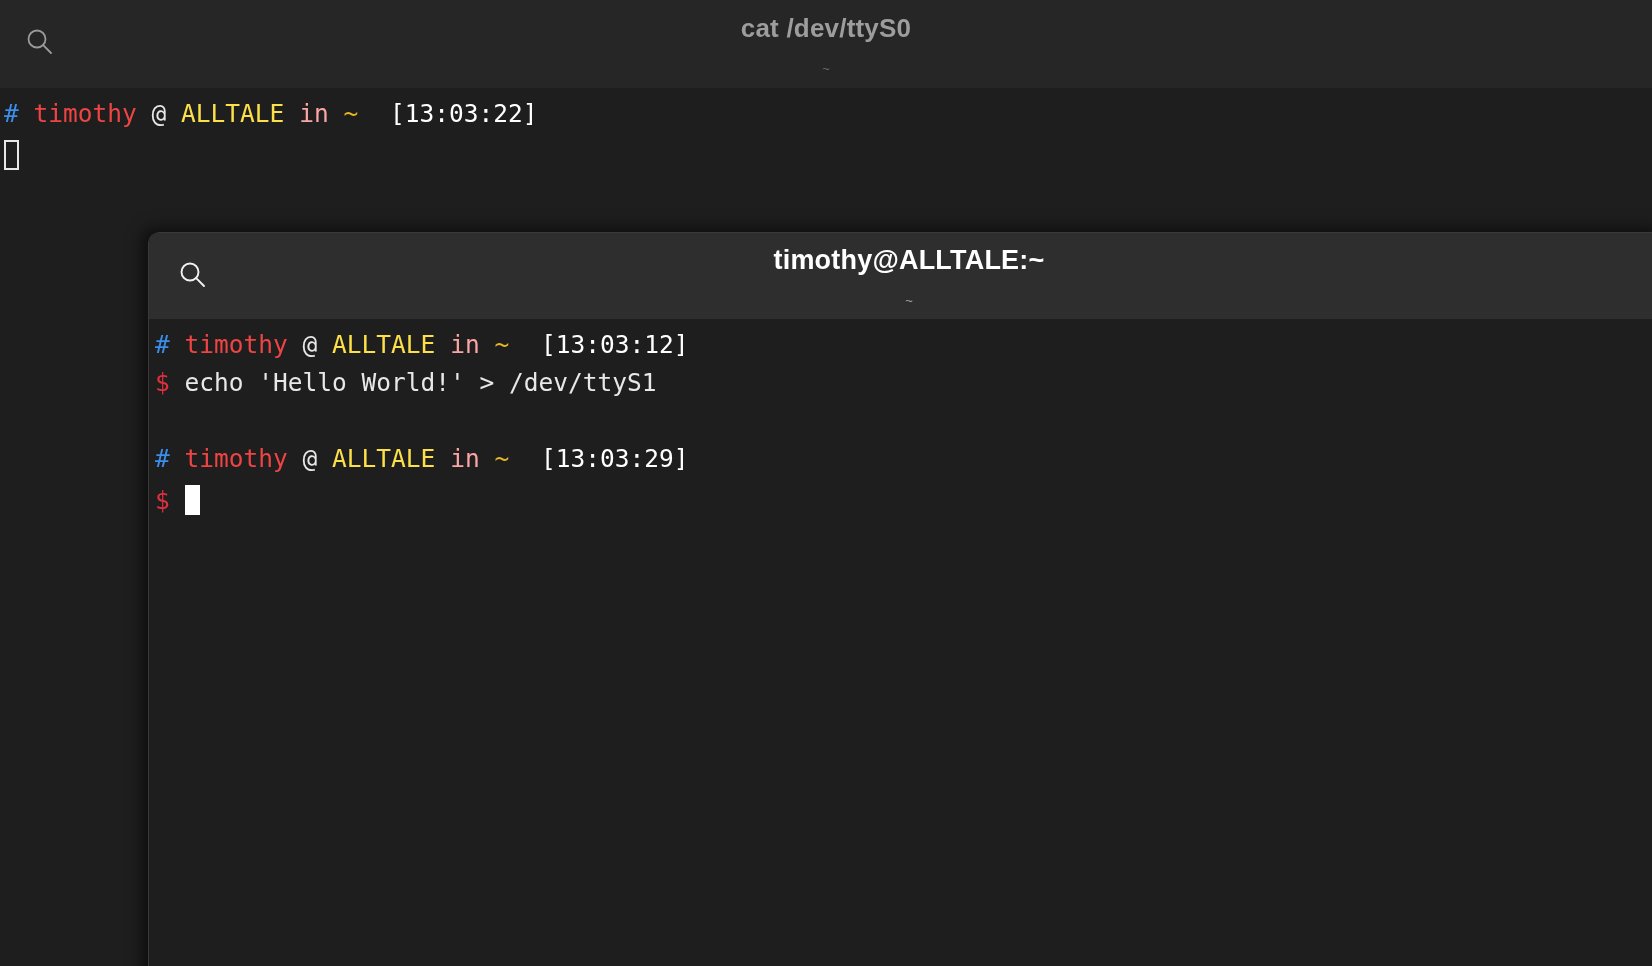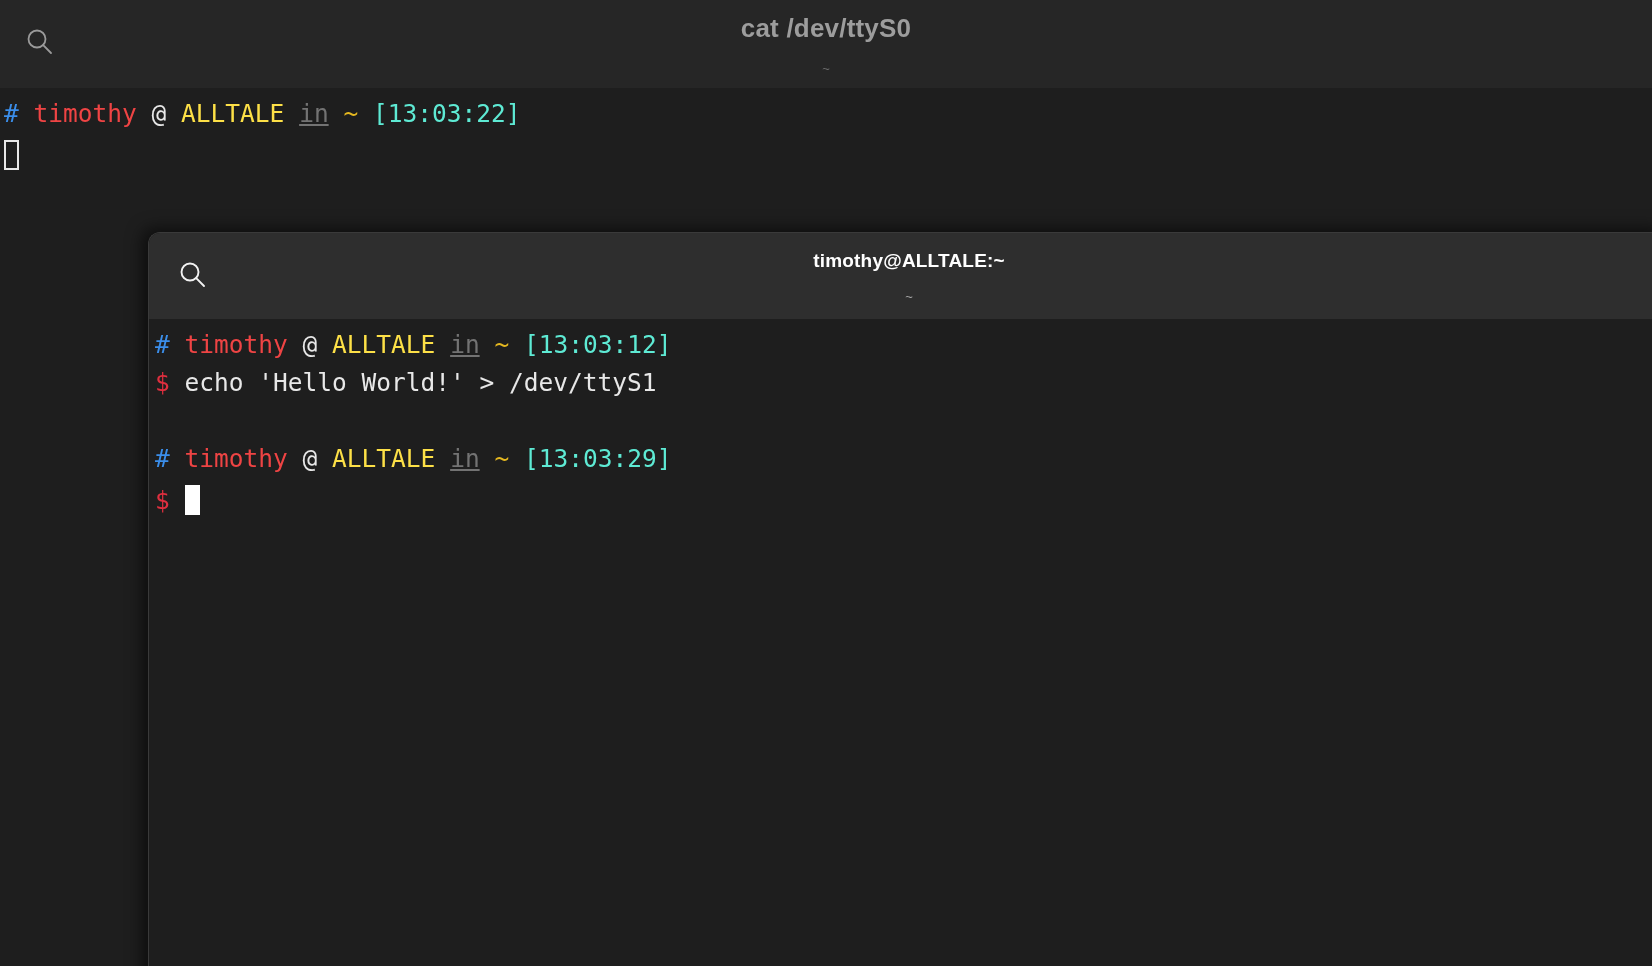--- a/index.html
+++ b/index.html
@@ -58,23 +58,23 @@
   .term-line{
     white-space:pre;
     line-height:1.0;
   }
 
   
   .c-hash   {color:#3b8eea;}
   .c-user   {color:#ef4444;}
   .c-at     {color:#e8e8e8;}
   .c-host   {color:#fde047;}
-  .c-in     {color:#737373;text-decoration:underline;}
+  .c-in     {color:#fca5a5;}
   .c-tilde  {color:#e5b820;}
-  .c-time   {color:#5eead4;}
+  .c-time   {color:#ffffff;margin-left:17px;}
   .c-dollar {color:#e02f3f;}
   .c-cmd    {color:#e8e8e8;}
   .c-out    {color:#e8e8e8;}
 
   
   #back-window{
     left:0;top:0;width:1652px;height:966px;
     background:#1e1e1e;
   }
   #back-window .titlebar{
@@ -108,21 +108,21 @@
     border-radius:12px 12px 0 0;
     box-shadow:-6px -4px 16px rgba(0,0,0,.55);
     border-left:1px solid #3a3a3a;
     border-top:1px solid #3a3a3a;
   }
   #front-window .titlebar{
     height:86px;
     background:#2e2e2e;
     border-radius:11px 11px 0 0;
   }
-  #front-window .title-text{font-size:19px;color:#ffffff;margin-bottom:2px;}
+  #front-window .title-text{font-size:27px;color:#ffffff;margin-bottom:2px;}
   #front-window .title-sub{font-size:13px;color:#a8a8a8;margin-top:16px;}
   #front-window .search-btn{left:26px;top:24px;width:36px;height:36px;}
   #front-window .term-body{
     top:86px;
     padding:14px 0 0 6px;
     font-size:24.5px;
   }
   #front-window .term-line{height:38px;}
 
   

